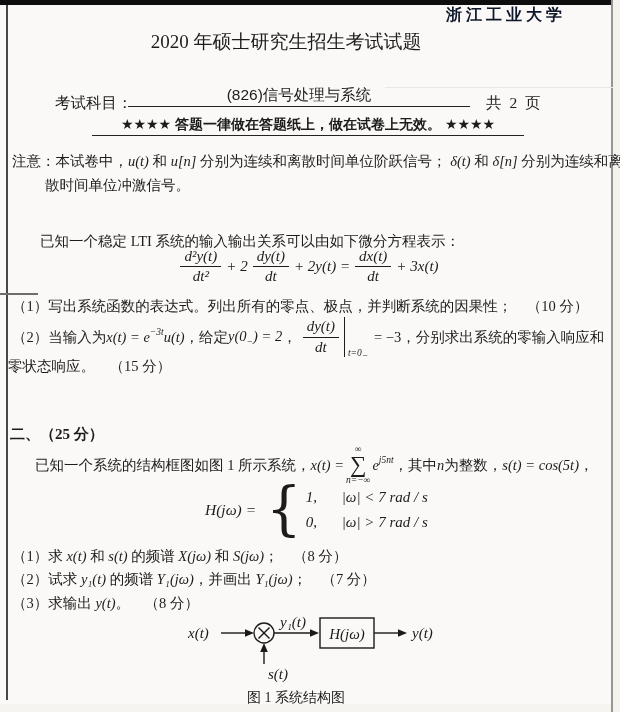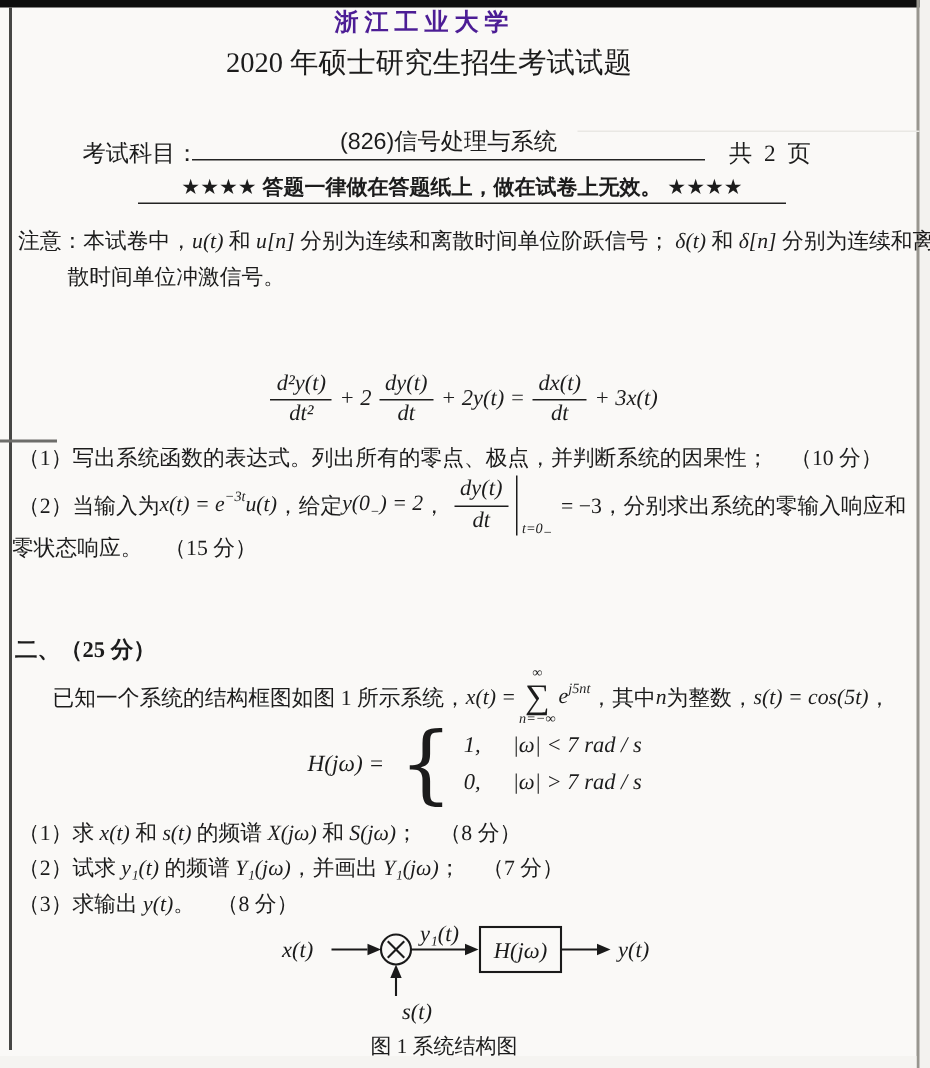--- a/index.html
+++ b/index.html
@@ -21,23 +21,23 @@
   
   .top-bar { left:0; top:0; width:620px; height:5px; background:#0e0e0e; }
   .left-edge { left:6px; top:5px; width:2px; height:695px; background:#474745; }
   .right-edge { left:611px; top:0; width:2px; height:712px; background:#98968f; }
   .right-strip { left:613px; top:0; width:7px; height:712px; background:#f3f2ef; }
   .bottom-strip { left:0; top:704px; width:611px; height:8px; background:#f5f4f1; }
   .crease-left { left:0; top:293px; width:38px; height:2px; background:#6d6d6a; }
   .crease-faint { left:385px; top:87px; width:228px; height:1px; background:#e9e8e4; }
 
   
-  .uni { left:0; top:5px; width:566px; text-align:center;
+  .uni { left:0; top:5px; width:566px; text-align:right;
          font-family:"Liberation Sans","DejaVu Sans",sans-serif;
-         font-weight:bold; font-size:16px; letter-spacing:4px; color:#4c1d95; }
+         font-weight:bold; font-size:16px; letter-spacing:4px; color:#0f172a; }
   .exam-title { left:0; top:29px; width:572px; text-align:center; font-size:19px; }
 
   .subject-label { left:55px; top:91px; font-size:15.5px; line-height:23px; }
   .subject-ul { left:128px; top:83px; width:342px; text-align:center;
                 border-bottom:1.6px solid #232323; line-height:23px;
                 font-size:15.5px; font-weight:normal;
                 font-family:"Liberation Sans","DejaVu Sans",sans-serif; }
   .page-count { left:486px; top:91px; font-size:15.5px; line-height:23px; letter-spacing:2px; }
   .stars { left:92px; top:114px; width:432px; text-align:center;
            font-weight:bold; font-size:14px; line-height:21px;
@@ -94,20 +94,21 @@
     <span>(826)信号处理与系统</span>
   </div>
   <div class="abs page-count">共 2 页</div>
   <div class="abs stars">★★★★  答题一律做在答题纸上，做在试卷上无效。  ★★★★</div>
 
   <div class="line" style="left:12px; top:151px;">
     <span class="cn">注意：本试卷中，</span><span class="mi">u(t)</span><span class="cn"> 和 </span><span class="mi">u[n]</span><span class="cn"> 分别为连续和离散时间单位阶跃信号； </span><span class="mi">δ(t)</span><span class="cn"> 和 </span><span class="mi">δ[n]</span><span class="cn"> 分别为连续和离</span>
   </div>
   <div class="line" style="left:45px; top:175px;">散时间单位冲激信号。</div>
 
+  <div class="line" style="left:40px; top:231px;">已知一个稳定 LTI 系统的输入输出关系可以由如下微分方程表示：</div>
 
   <div class="abs flexrow" style="left:0; top:248px; width:620px; justify-content:center; font-size:15px;">
     <span class="frac">
       <span class="num">d²y(t)</span>
       <span class="den">dt²</span>
     </span>
     <span class="mi" style="margin:0 3px;">+ 2</span>
     <span class="frac">
       <span class="num">dy(t)</span>
       <span class="den">dt</span>
@@ -151,21 +152,21 @@
       <span class="sum-bot mi">n=−∞</span>
     </span>
     <span class="mi"><span>e</span><sup>j5nt</sup></span>
     <span class="cn">，其中 </span>
     <span class="mi">n</span>
     <span class="cn"> 为整数，</span>
     <span class="mi">s(t) = cos(5t)</span>
     <span class="cn">，</span>
   </div>
 
-  <div class="heq" style="left:205px; top:486px;text-align:center;">
+  <div class="heq" style="left:205px; top:486px;">
     <span class="mi heq-lhs">H(jω) =</span>
     <span class="brace">{</span>
     <span class="heq-rows">
       <span class="heq-row">
         <span class="mi hval">1,</span>
         <span class="mi">|ω| &lt; 7 rad / s</span>
       </span>
       <span class="heq-row">
         <span class="mi hval">0,</span>
         <span class="mi">|ω| &gt; 7 rad / s</span>

